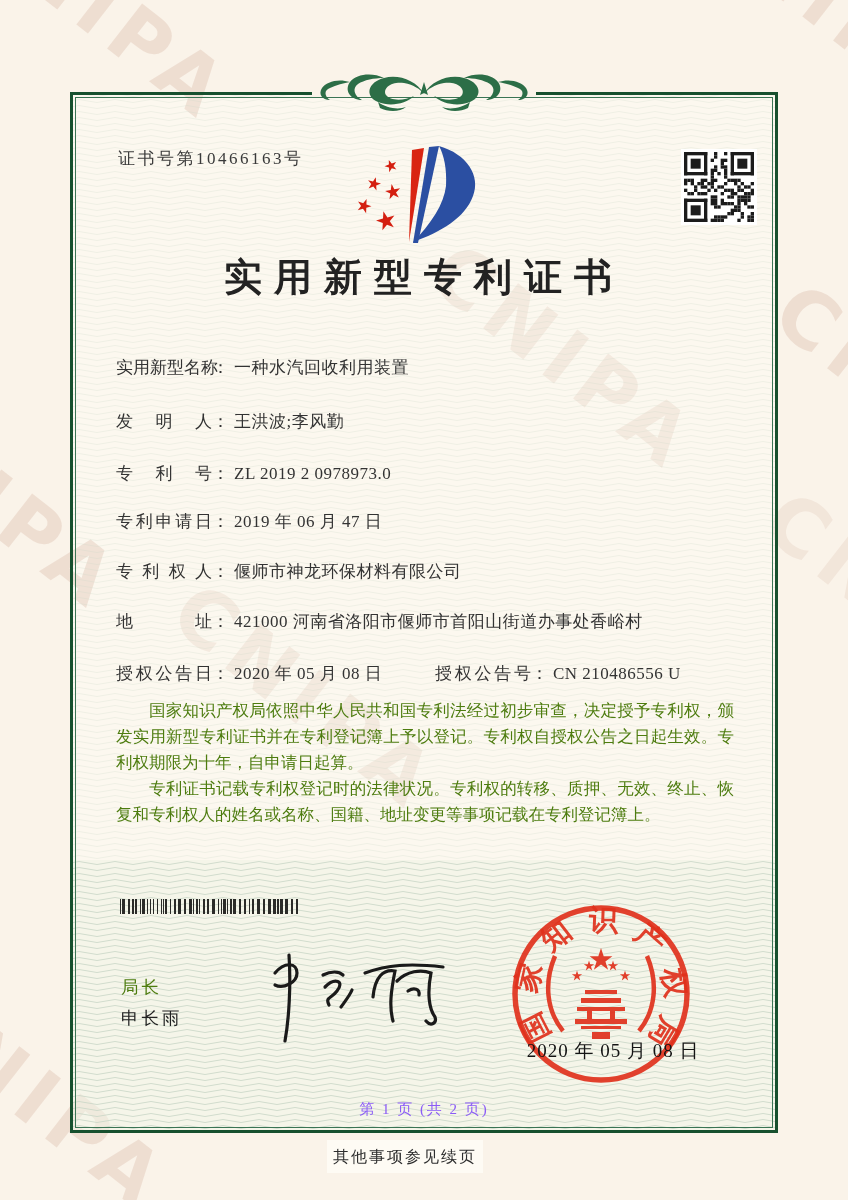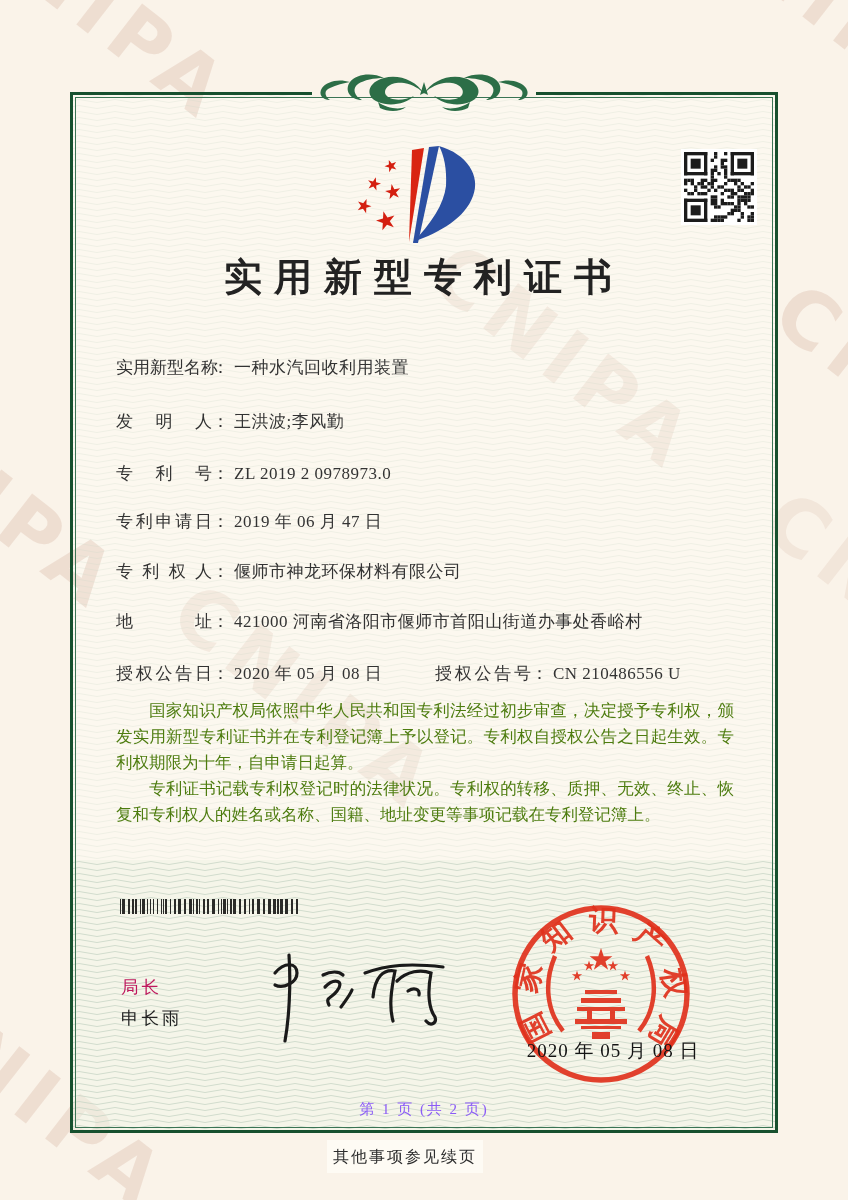--- a/index.html
+++ b/index.html
@@ -40,21 +40,21 @@
   .r5{top:560px;} .r6{top:610px;} .r7{top:662px;}
   .flabel{display:inline-flex;justify-content:space-between;width:96px;vertical-align:top;}
   .fcolon{display:inline-block;}
   .fvalue{display:inline-block;margin-left:5px;letter-spacing:0.5px;}
   .pair2{position:absolute;left:319px;top:0;white-space:nowrap;}
   .body-text{position:absolute;left:116px;top:698px;width:618px;font-size:16.5px;
              line-height:26px;text-align:justify;color:#4d7c0f;}
   .body-text p{margin:0;text-indent:2em;}
   .barcode{position:absolute;left:120px;top:899px;height:15px;display:flex;align-items:stretch;}
   .barcode i{display:block;height:15px;background:#2b2b28;}
-  .director-title{position:absolute;left:121px;top:975px;font-size:17.5px;letter-spacing:3px;color:#be185d;}
+  .director-title{position:absolute;left:121px;top:975px;font-size:17.5px;letter-spacing:3px;color:#4d7c0f;}
   .director-name{position:absolute;left:121px;top:1006px;font-size:17.5px;letter-spacing:3px;color:#222;}
   .signature{position:absolute;left:245px;top:945px;}
   .seal{position:absolute;left:497px;top:890px;}
   .seal-date{position:absolute;left:513px;top:1038px;width:200px;text-align:center;
              font-size:19px;color:#141414;letter-spacing:1px;}
   .page-info{position:absolute;left:0;top:1100px;width:848px;text-align:center;
              font-size:15px;letter-spacing:2px;color:#8b5cf6;}
   .footer-note{position:absolute;left:327px;top:1140px;width:156px;height:33px;
                background:#fefbf4;text-align:center;line-height:33px;font-size:16px;
                letter-spacing:2px;color:#2e2e2e;}
@@ -96,20 +96,21 @@
       <path d="M90,8 C78,2 62,4 56,12 C50,20 56,30 68,30 C60,26 58,18 64,14 C70,10 80,8 90,8 Z"></path>
       <path d="M56,12 C44,8 32,12 28,18 C24,24 28,30 36,30 C30,26 30,20 36,18 C42,15 50,13 56,12 Z"></path>
       <path d="M84,32 C92,38 104,40 112,37 C106,42 94,42 86,38 Z"></path>
     </g>
     <use href="#fl-half" transform="translate(260,0) scale(-1,1)"></use>
     <path d="M130,12 L126,25 L130,23 L134,25 Z" fill="#2c6e47"></path>
   </svg>
 
   <div class="content">
 
+    <div class="cert-no">证书号第10466163号</div>
 
     <svg class="logo" width="130" height="112" viewBox="0 0 130 112">
       <g id="logo-stars">
           <polygon points="33.8,17.9 36.7,21.6 41.1,20.0 38.5,23.9 41.4,27.6 36.8,26.3 34.2,30.2 34.0,25.5 29.5,24.2 33.9,22.6" fill="#d41f10"></polygon>
           <polygon points="20.8,35.2 21.1,40.3 26.0,41.6 21.2,43.5 21.5,48.5 18.3,44.6 13.6,46.4 16.3,42.1 13.1,38.2 18.0,39.5" fill="#d41f10"></polygon>
           <polygon points="36.6,42.1 39.3,47.3 45.1,46.2 41.0,50.4 43.8,55.6 38.5,53.0 34.5,57.2 35.3,51.4 30.1,48.9 35.8,47.9" fill="#d41f10"></polygon>
           <polygon points="11.6,57.0 11.4,62.4 16.5,64.3 11.3,65.8 11.1,71.2 8.0,66.7 2.8,68.2 6.1,63.9 3.1,59.4 8.2,61.2" fill="#d41f10"></polygon>
           <polygon points="28.4,69.3 32.4,75.4 39.4,73.6 34.8,79.2 38.8,85.3 32.0,82.7 27.4,88.3 27.8,81.1 21.0,78.5 28.0,76.6" fill="#d41f10"></polygon>
         </g>
       <path d="M57,8 L69,6 L54,100 Z" fill="#d92512"></path>

